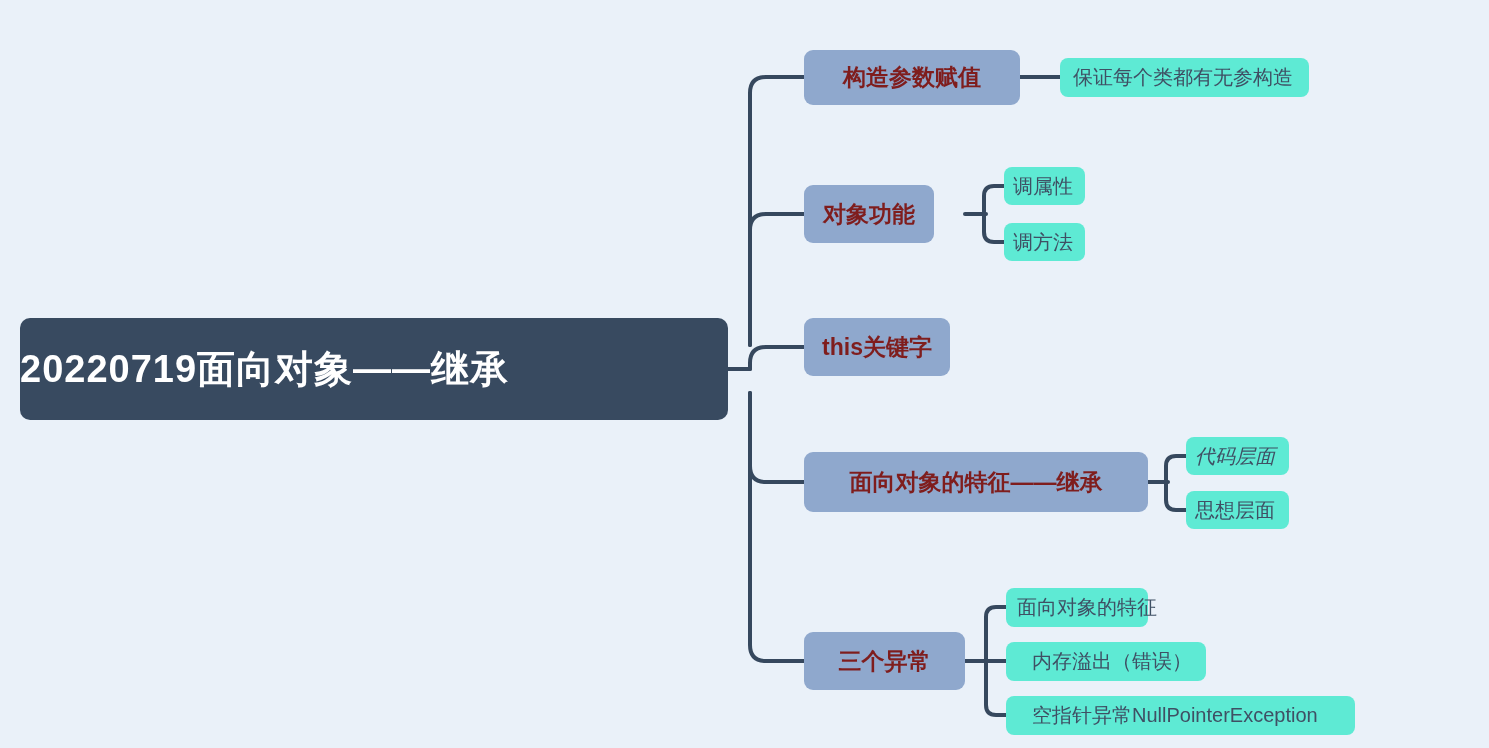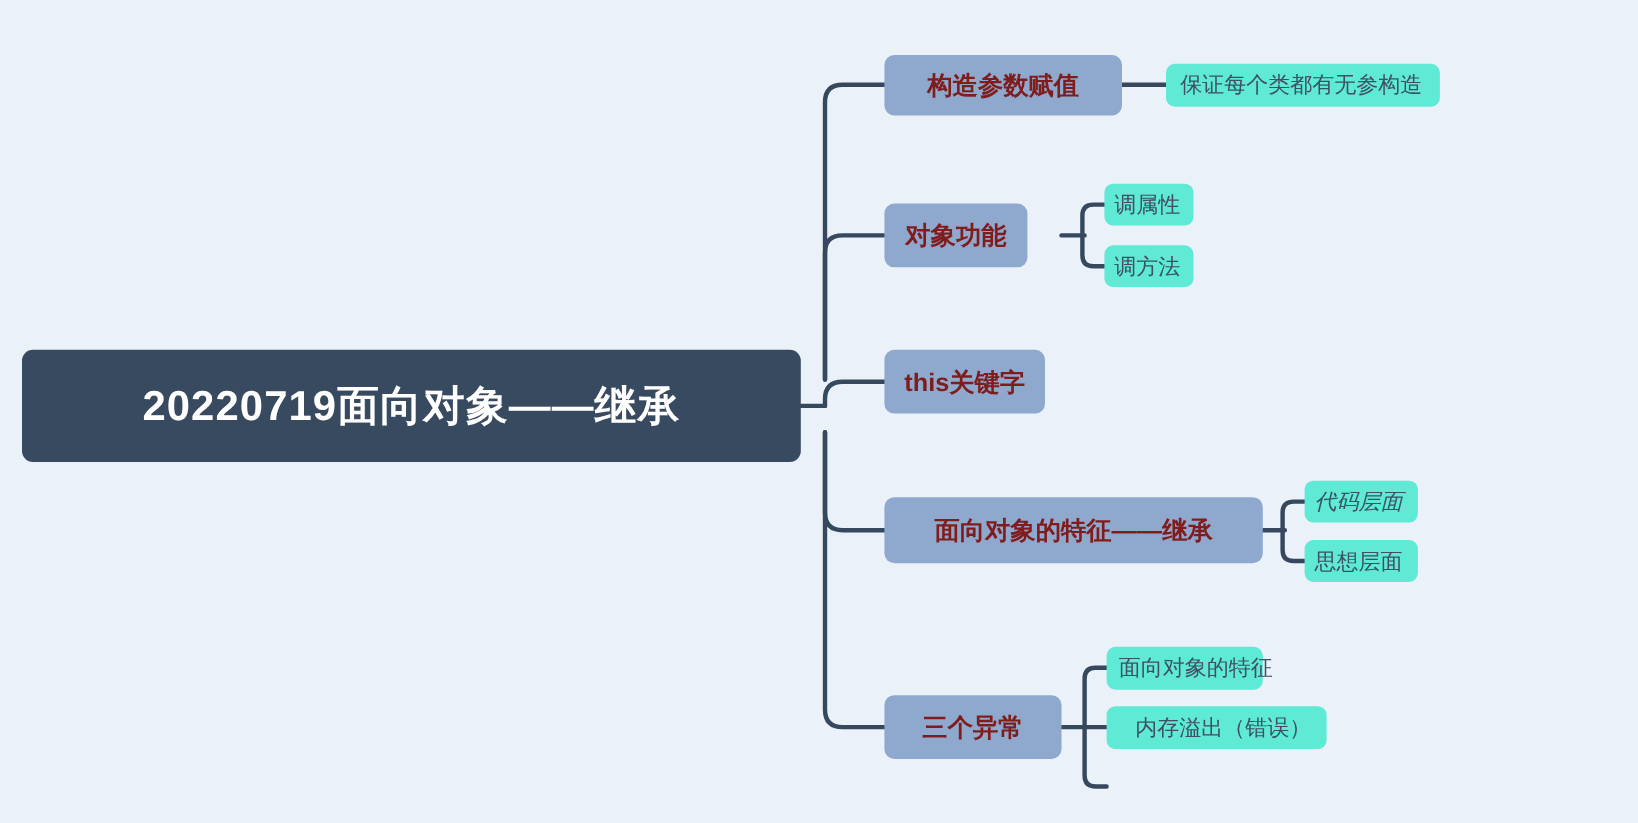--- a/index.html
+++ b/index.html
@@ -33,21 +33,20 @@
     align-items: center;
     white-space: nowrap;
   }
   .node-root {
     background: #384a60;
     color: #ffffff;
     border-radius: 10px;
     font-weight: bold;
     font-size: 38px;
     letter-spacing: 1px;
-    justify-content: center;
     text-align: center;
   }
   .node-l1 {
     background: #8fa8cd;
     color: #7f1d1d;
     border-radius: 9px;
     font-weight: bold;
     font-size: 23px;
     justify-content: center;
     text-align: center;
@@ -127,14 +126,17 @@
 
   <div class="node node-l1" style="left:804px; top:632px; width:161px; height:58px;">
     <span>三个异常</span>
   </div>
   <div class="node node-leaf" style="left:1006px; top:588px; width:142px; height:39px; padding-left:11px;">
     <span>面向对象的特征</span>
   </div>
   <div class="node node-leaf" style="left:1006px; top:642px; width:200px; height:39px; padding-left:26px;">
     <span>内存溢出（错误）</span>
   </div>
+  <div class="node node-leaf" style="left:1006px; top:696px; width:349px; height:39px; padding-left:26px;">
+    <span>空指针异常NullPointerException</span>
+  </div>
 
 </div>
 
 </body></html>

